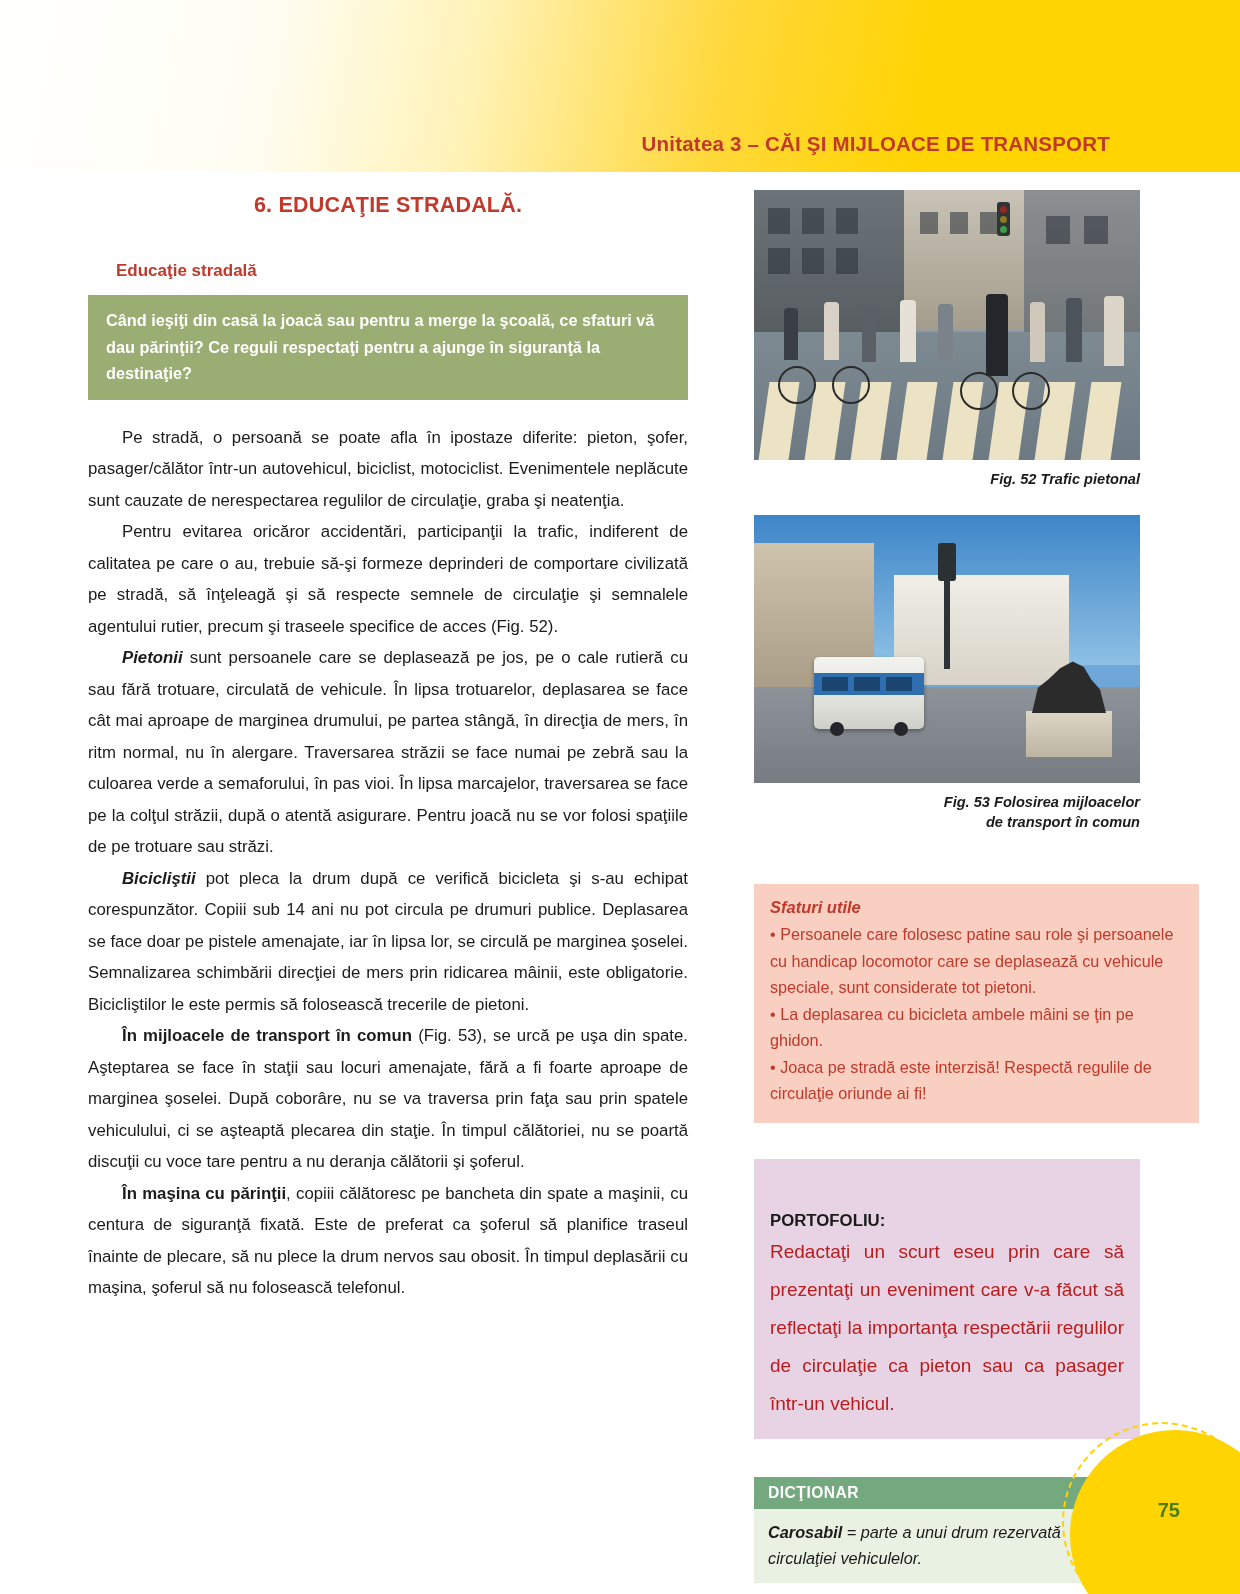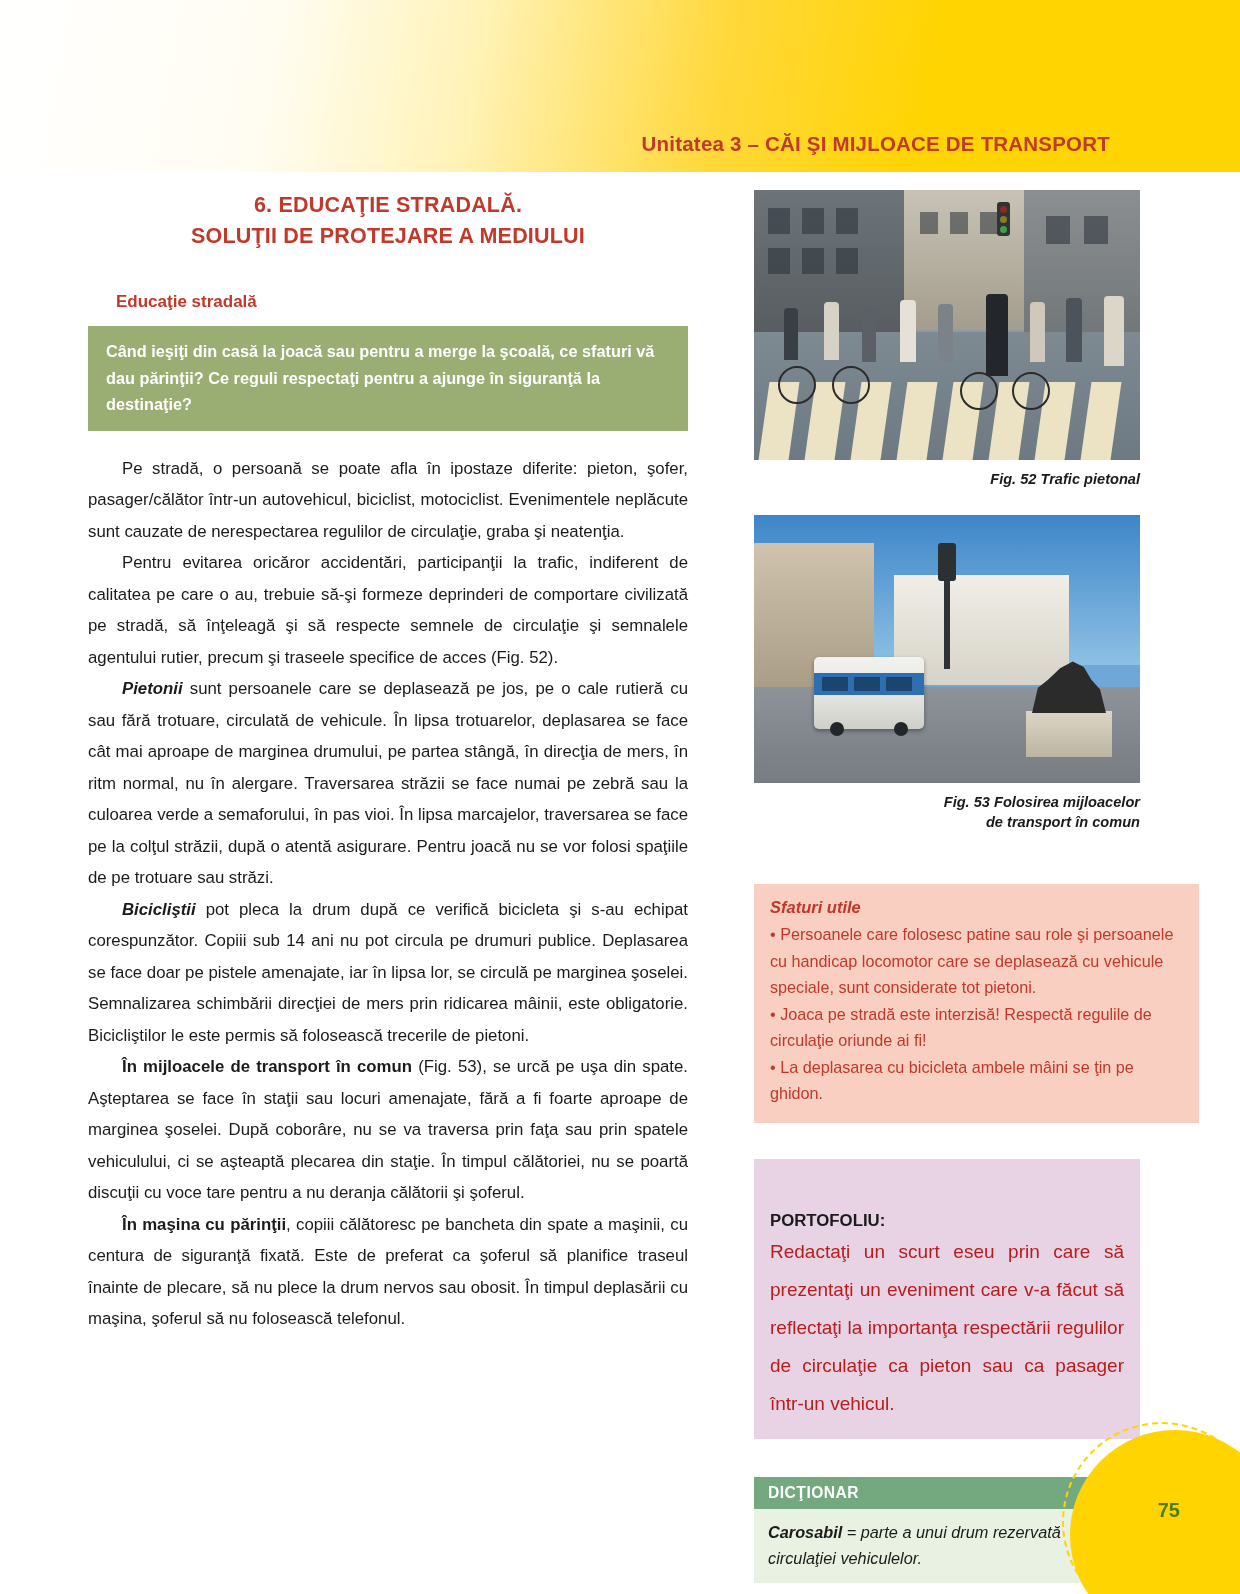--- a/index.html
+++ b/index.html
@@ -312,21 +312,20 @@
 <body>
 
 <div class="top-banner">
   <div class="banner-title">Unitatea 3 – CĂI ŞI MIJLOACE DE TRANSPORT</div>
 </div>
 
 <div class="left-col">
 
   <h1 class="chapter-title">
     <span>6. EDUCAŢIE STRADALĂ.</span>
-    <span class="line2">SOLUŢII DE PROTEJARE A MEDIULUI</span>
   </h1>
 
   <div class="subhead">Educaţie stradală</div>
 
   <div class="question-box">Când ieşiţi din casă la joacă sau pentru a merge la şcoală, ce sfaturi vă dau părinţii? Ce reguli respectaţi pentru a ajunge în siguranţă la destinaţie?</div>
 
   <div class="body-text">
     <p>Pe stradă, o persoană se poate afla în ipostaze diferite: pieton, şofer, pasager/călător într-un autovehicul, biciclist, motociclist. Evenimentele neplăcute sunt cauzate de nerespectarea regulilor de circulaţie, graba şi neatenţia.</p>
     <p>Pentru evitarea oricăror accidentări, participanţii la trafic, indiferent de calitatea pe care o au, trebuie să-şi formeze deprinderi de comportare civilizată pe stradă, să înţeleagă şi să respecte semnele de circulaţie şi semnalele agentului rutier, precum şi traseele specifice de acces (Fig. 52).</p>
     <p><span class="lead-term">Pietonii</span><span> sunt persoanele care se deplasează pe jos, pe o cale rutieră cu sau fără trotuare, circulată de vehicule. În lipsa trotuarelor, deplasarea se face cât mai aproape de marginea drumului, pe partea stângă, în direcţia de mers, în ritm normal, nu în alergare. Traversarea străzii se face numai pe zebră sau la culoarea verde a semaforului, în pas vioi. În lipsa marcajelor, traversarea se face pe la colţul străzii, după o atentă asigurare. Pentru joacă nu se vor folosi spaţiile de pe trotuare sau străzi.</span></p>
@@ -408,22 +407,22 @@
     <div class="fig-caption">
       <span>Fig. 53 Folosirea mijloacelor</span><br>
       <span>de transport în comun</span>
     </div>
   </div>
 
   <div class="tips-box">
     <div class="tips-title">Sfaturi utile</div>
     <div class="tips-list">
       <p class="it">• Persoanele care folosesc patine sau role şi persoanele cu handicap locomotor care se deplasează cu vehicule speciale, sunt considerate tot pietoni.</p>
+      <p class="it">• La deplasarea cu bicicleta ambele mâini se ţin pe ghidon.</p>
       <p class="it">• Joaca pe stradă este interzisă! Respectă regulile de circulaţie oriunde ai fi!</p>
-      <p class="it">• La deplasarea cu bicicleta ambele mâini se ţin pe ghidon.</p>
     </div>
   </div>
 
   <div class="portfolio-box">
     <div class="portfolio-title">PORTOFOLIU:</div>
     <div class="portfolio-text">Redactaţi un scurt eseu prin care să prezentaţi un eveniment care v-a făcut să reflectaţi la importanţa respectării regulilor de circulaţie ca pieton sau ca pasager într-un vehicul.</div>
   </div>
 
   <div class="dict-header">DICŢIONAR</div>
   <div class="dict-body">

